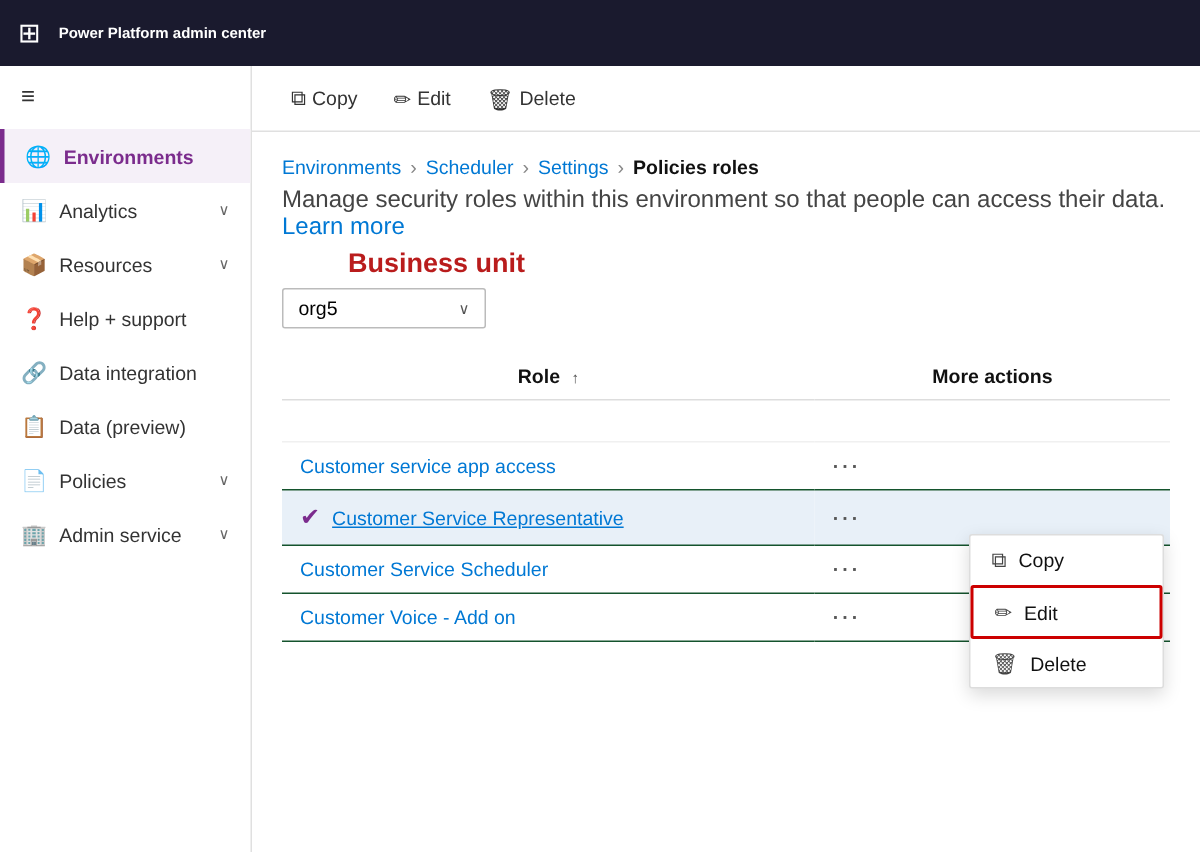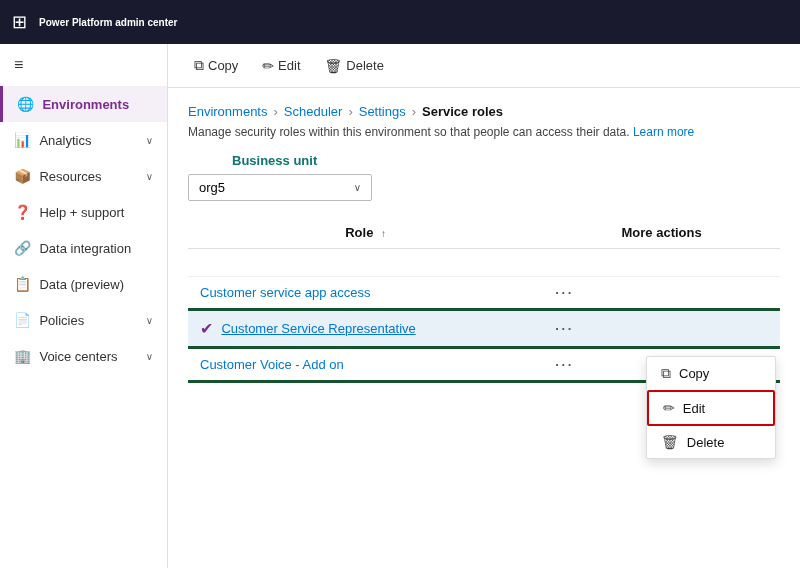--- a/index.html
+++ b/index.html
@@ -113,57 +113,57 @@
       margin-bottom: 6px;
       display: flex;
       align-items: center;
       gap: 6px;
     }
     .breadcrumb-link { color: #0078d4; cursor: pointer; }
     .breadcrumb-current { font-weight: 700; color: #111; }
     .breadcrumb-sep { color: #888; }
 
     .page-desc {
-      font-size: 12px;
+      font-size: 16px;
       color: #444;
-      margin-bottom: 14px;
+      margin-bottom: 4px;
     }
     .page-desc a { color: #0078d4; text-decoration: none; }
 
     
-    .field-label { font-size: 13px; font-weight: 600; color: #0f766e; margin-bottom: 6px; padding-left: 44px; }
+    .field-label { font-size: 18px; font-weight: 600; color: #b91c1c; margin-bottom: 6px; padding-left: 44px; }
     .select-dropdown {
       display: flex;
       align-items: center;
       border: 1px solid #bbb;
       border-radius: 2px;
       padding: 5px 10px;
       font-size: 13px;
-      width: 184px;
+      width: 136px;
       cursor: pointer;
       background: #fff;
       margin-bottom: 16px;
     }
     .select-dropdown .sel-value { flex: 1; }
     .select-dropdown .sel-arrow { font-size: 10px; color: #555; }
 
     
     .roles-table { width: 100%; border-collapse: collapse; }
     .roles-table th {
       text-align: center;
       font-size: 13px;
       font-weight: 600;
       color: #111;
       padding: 8px 12px;
       border-bottom: 1px solid #ddd;
     }
     .roles-table td {
       font-size: 13px;
       padding: 8px 12px;
-      border-bottom: 3px solid #14532d;
+      border-bottom: 1px solid #14532d;
       color: #0078d4;
     }
     .roles-table td.actions { color: #555; letter-spacing: 2px; font-weight: 700; cursor: pointer; }
     .roles-table tr.selected td { background: #e8f0f8; }
     .roles-table .role-name { cursor: pointer; }
     .sort-arrow { font-size: 10px; color: #555; margin-left: 4px; }
 
     .selected-icon {
       color: #7b2c8d;
       font-size: 16px;
@@ -240,21 +240,21 @@
       <span class="item-icon">📋</span>
       <span class="item-label">Data (preview)</span>
     </div>
     <div class="sidebar-item">
       <span class="item-icon">📄</span>
       <span class="item-label">Policies</span>
       <span class="chevron">∨</span>
     </div>
     <div class="sidebar-item">
       <span class="item-icon">🏢</span>
-      <span class="item-label">Voice centers</span>
+      <span class="item-label">Admin service</span>
       <span class="chevron">∨</span>
     </div>
   </div>
 
   <div style="flex:1; display:flex; flex-direction:column; overflow:hidden;">
 
     <div class="toolbar">
       <button class="toolbar-btn">
         <span class="btn-icon">⧉</span>
         <span>Copy</span>
@@ -271,21 +271,21 @@
 
     <div class="main-content">
 
       <div class="breadcrumb">
         <span class="breadcrumb-link">Environments</span>
         <span class="breadcrumb-sep">›</span>
         <span class="breadcrumb-link">Scheduler</span>
         <span class="breadcrumb-sep">›</span>
         <span class="breadcrumb-link">Settings</span>
         <span class="breadcrumb-sep">›</span>
-        <span class="breadcrumb-current">Service roles</span>
+        <span class="breadcrumb-current">Policies roles</span>
       </div>
 
       <div class="page-desc">
         Manage security roles within this environment so that people can access their data.
         <a href="#">Learn more</a>
       </div>
 
       <div class="field-label">Business unit</div>
       <div class="select-dropdown">
         <span class="sel-value">org5</span>
@@ -313,20 +313,26 @@
               <span class="role-name">Customer service app access</span>
             </td>
             <td class="actions">···</td>
           </tr>
           <tr class="selected">
             <td>
               <div class="td-with-icon">
                 <span class="selected-icon">✔</span>
                 <span class="role-name" style="color:#0078d4;text-decoration:underline;">Customer Service Representative</span>
               </div>
+            </td>
+            <td class="actions">···</td>
+          </tr>
+          <tr>
+            <td>
+              <span class="role-name">Customer Service Scheduler</span>
             </td>
             <td class="actions">···</td>
           </tr>
           <tr>
             <td>
               <span class="role-name">Customer Voice - Add on</span>
             </td>
             <td class="actions">···</td>
           </tr>
 

